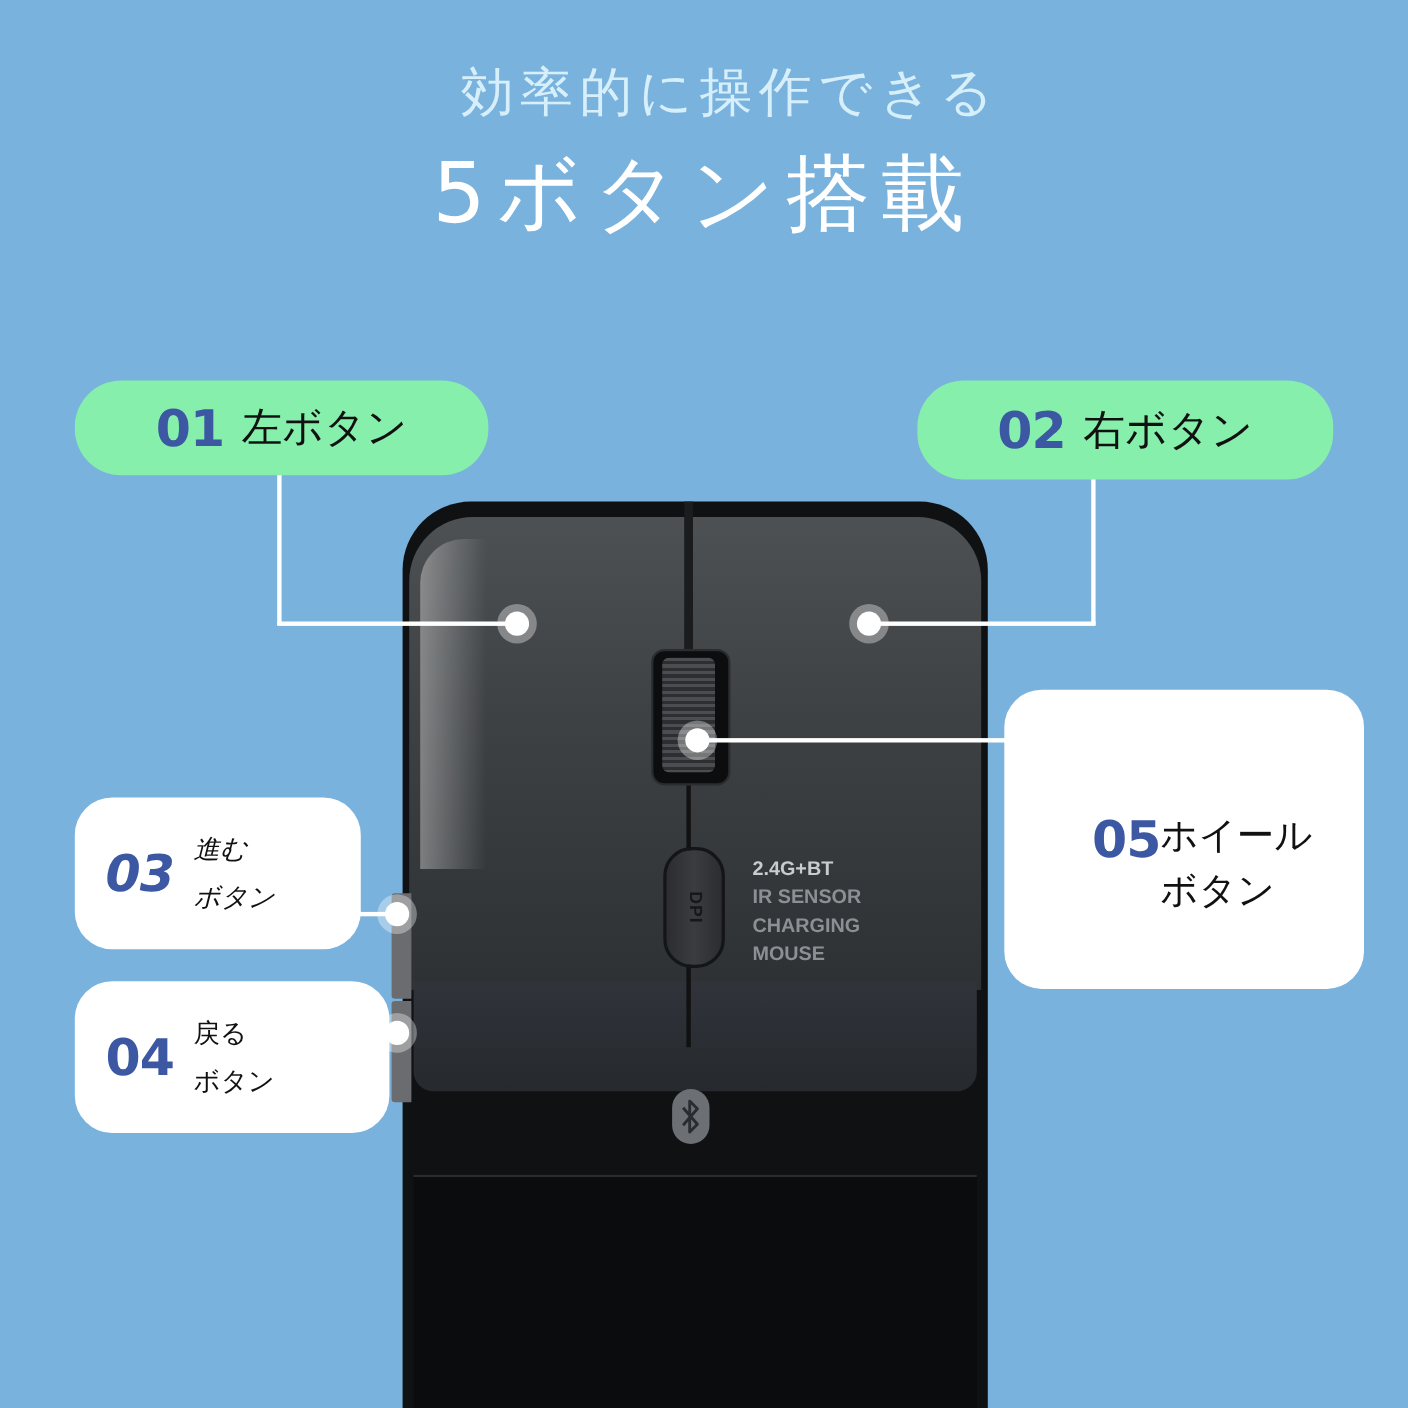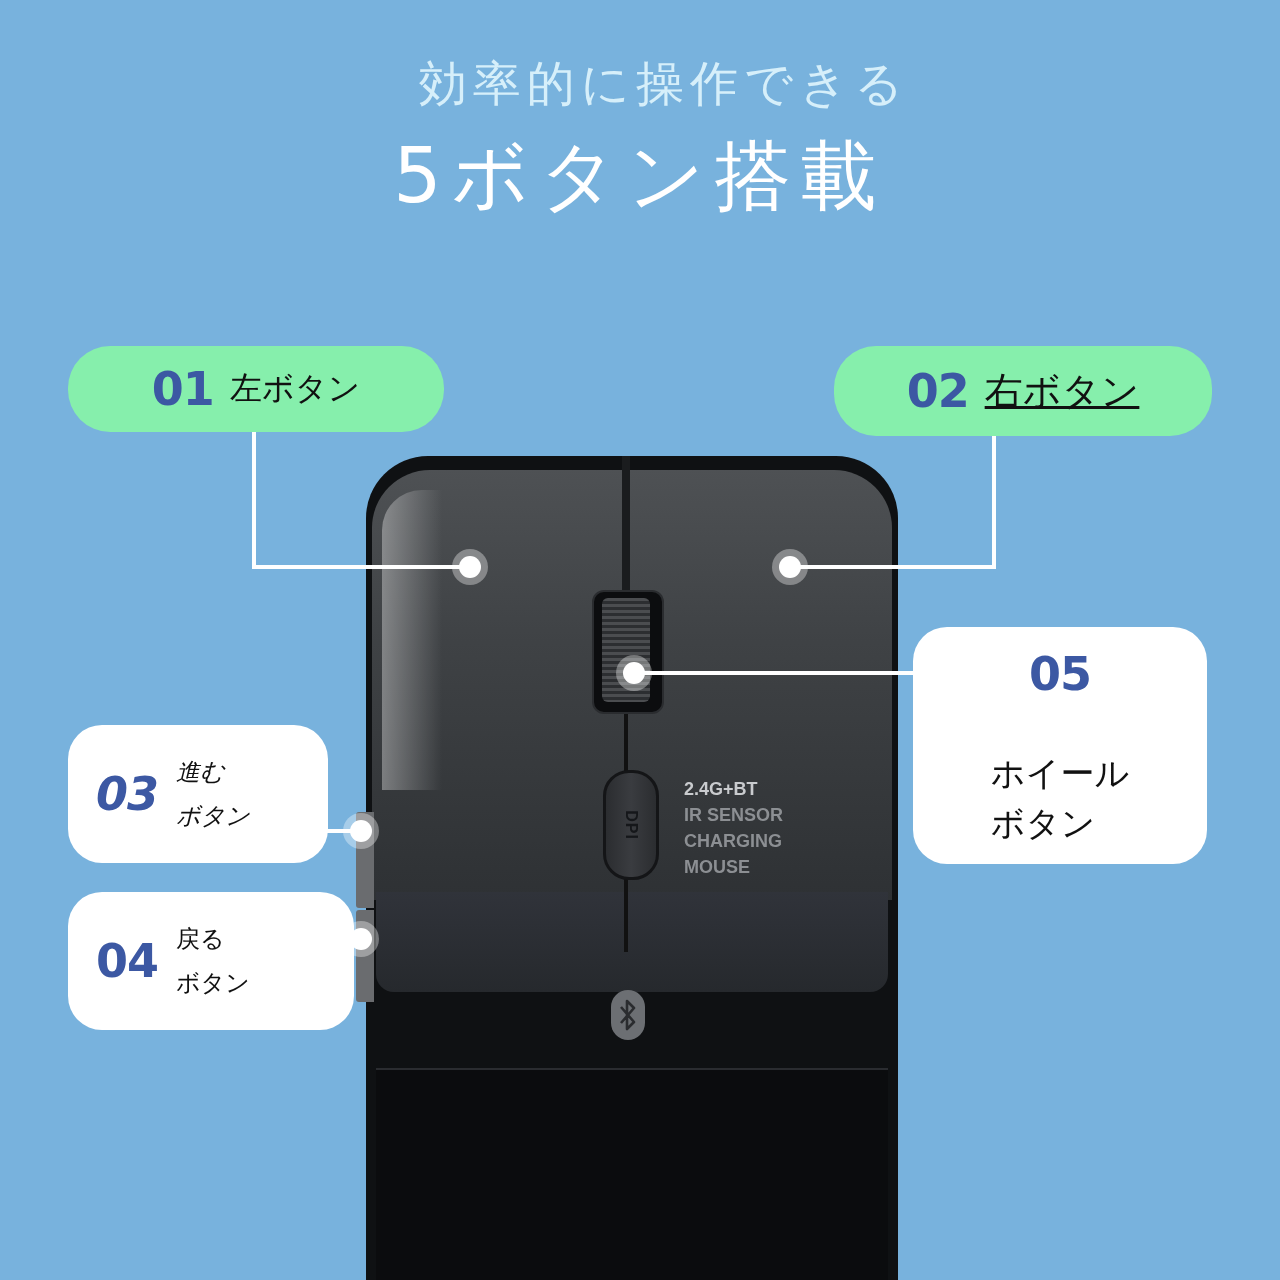--- a/index.html
+++ b/index.html
@@ -144,43 +144,43 @@
 <div class="dot" style="left:623px;top:662px;"></div>
 
 <div class="line" style="left:326px;top:829px;width:34px;height:4px;"></div>
 <div class="dot" style="left:350px;top:820px;"></div>
 
 <div class="line" style="left:326px;top:937px;width:34px;height:4px;"></div>
 <div class="dot" style="left:350px;top:928px;"></div>
 
 <div class="pill" style="left:68px;top:346px;width:376px;height:86px;">
   <span class="num" style="font-size:46px;">01</span>
-  <span class="lbl" style="font-size:32px;">左ボタン</span>
+  <span class="lbl" style="font-size:37px;">左ボタン</span>
 </div>
 
 <div class="pill" style="left:834px;top:346px;width:378px;height:90px;">
   <span class="num" style="font-size:46px;">02</span>
-  <span class="lbl" style="font-size:38px;text-decoration:underline;">右ボタン</span>
+  <span class="lbl" style="font-size:38px;">右ボタン</span>
 </div>
 
 <div class="box" style="left:68px;top:725px;width:260px;height:138px;font-style:italic;">
   <span class="num" style="font-size:46px;margin-left:28px;margin-right:18px;">03</span>
   <div class="stack">
     <span>進む</span>
     <span>ボタン</span>
   </div>
 </div>
 
 <div class="box" style="left:68px;top:892px;width:286px;height:138px;">
   <span class="num" style="font-size:46px;margin-left:28px;margin-right:18px;">04</span>
   <div class="stack">
     <span>戻る</span>
     <span>ボタン</span>
   </div>
 </div>
 
-<div class="box" style="left:913px;top:627px;width:294px;height:237px;flex-direction:column;justify-content:center;text-align:center;">
+<div class="box" style="left:913px;top:627px;width:294px;height:272px;flex-direction:row;justify-content:center;text-align:center;padding-left:33px;">
   <span class="num" style="font-size:46px;line-height:60px;">05</span>
   <div class="stack" style="align-items:flex-start;line-height:50px;font-size:34px;margin-top:44px;">
     <span>ホイール</span>
     <span>ボタン</span>
   </div>
 </div>
 
 </body></html>

